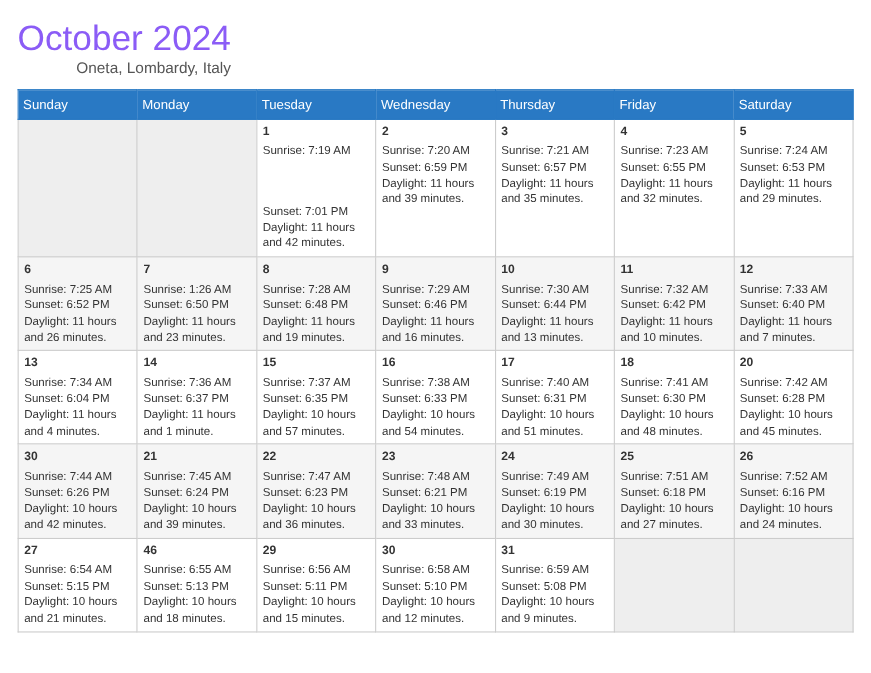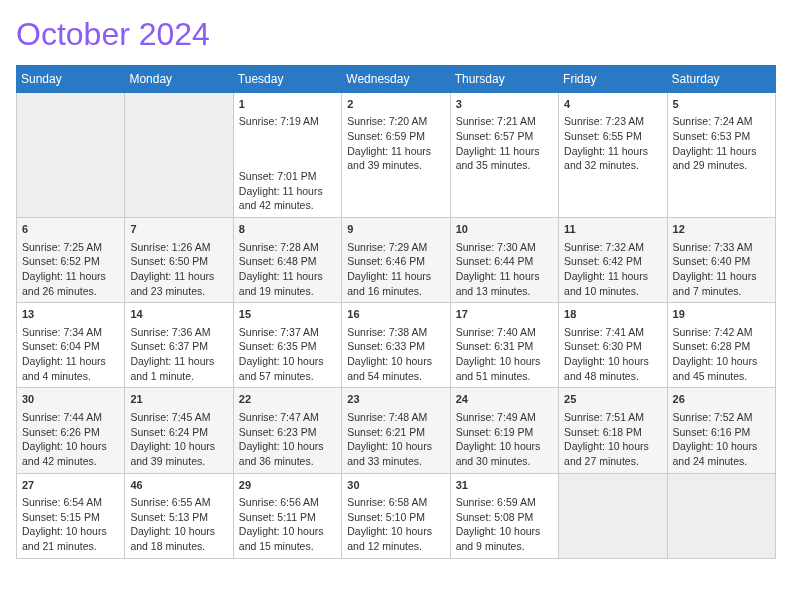--- a/index.html
+++ b/index.html
@@ -88,20 +88,21 @@
     .day-empty {
       background: #eee !important;
     }
   </style>
 </head>
 <body>
 
 <div class="header">
   <div class="title-block">
     <div class="month-title">October 2024</div>
+    <div class="location">Oneta, Lombardy, Italy</div>
   </div>
 </div>
 
 <table>
   <thead>
     <tr>
     <th>Sunday</th>
         <th>Monday</th>
         <th>Tuesday</th>
         <th>Wednesday</th>
@@ -238,21 +239,21 @@
           <span style="display: block;">and 51 minutes.</span>
         </td>
         <td>
           <span class="day-num">18</span>
           <span style="display: block;">Sunrise: 7:41 AM</span>
           <span style="display: block;">Sunset: 6:30 PM</span>
           <span style="display: block;">Daylight: 10 hours</span>
           <span style="display: block;">and 48 minutes.</span>
         </td>
         <td>
-          <span class="day-num">19</span>
+          <span class="day-num">20</span>
           <span style="display: block;">Sunrise: 7:42 AM</span>
           <span style="display: block;">Sunset: 6:28 PM</span>
           <span style="display: block;">Daylight: 10 hours</span>
           <span style="display: block;">and 45 minutes.</span>
         </td>
       </tr>
       <tr>
         <td>
           <span class="day-num">30</span>
           <span style="display: block;">Sunrise: 7:44 AM</span>

